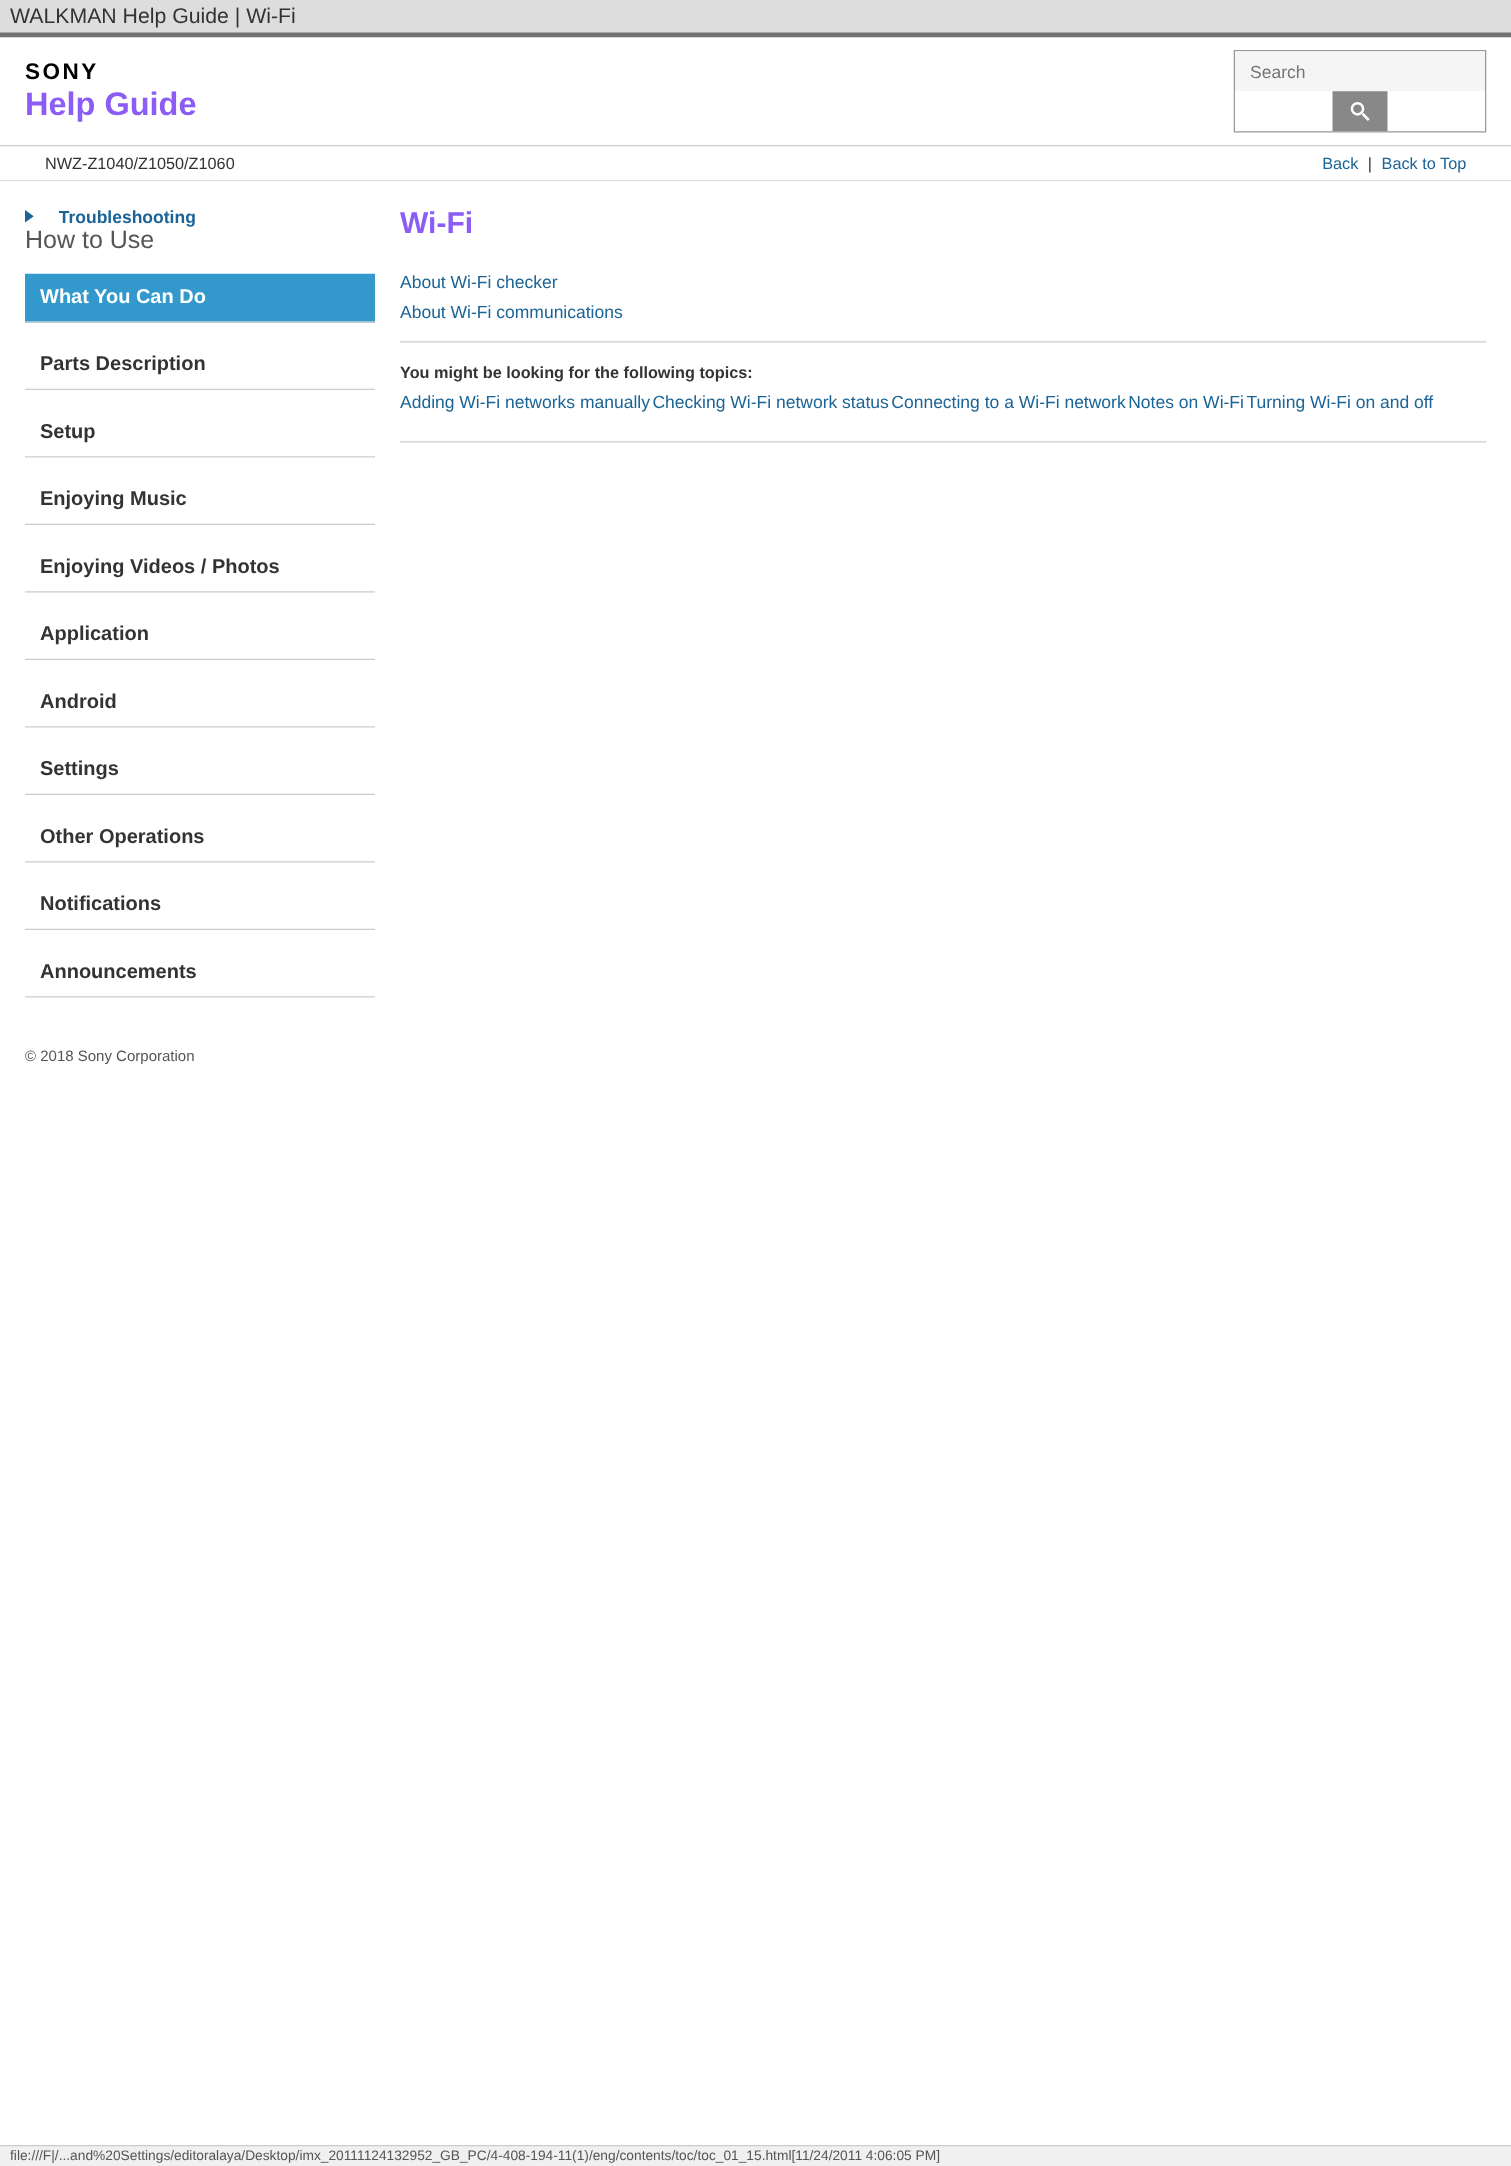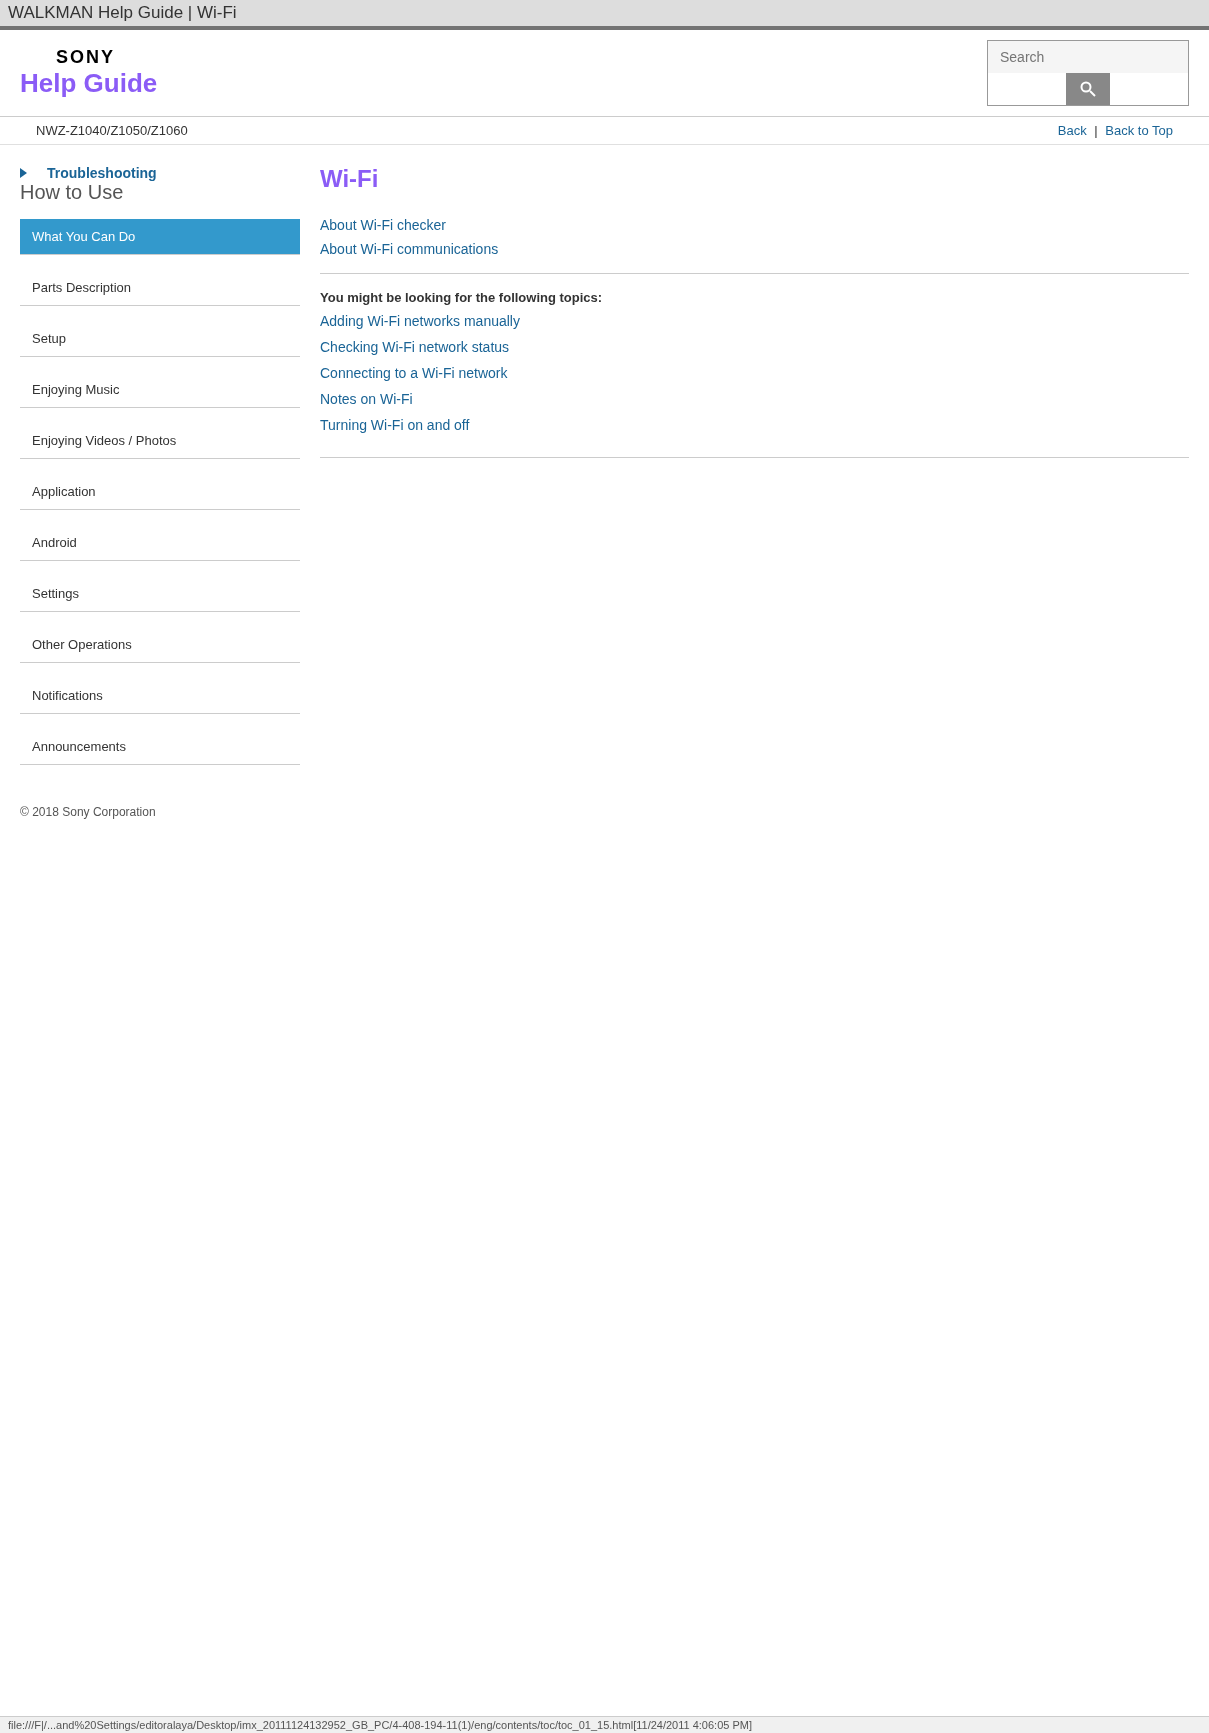--- a/index.html
+++ b/index.html
@@ -22,21 +22,20 @@
       display: flex;
       align-items: center;
       justify-content: space-between;
     }
     .header-left {}
     .sony-logo {
       font-size: 18px;
       font-weight: bold;
       letter-spacing: 2px;
       color: #000;
-      margin-left: 36px;
     }
     .help-guide-title {
       font-size: 26px;
       font-weight: bold;
       color: #8b5cf6;
     }
     .search-container {
       display: flex;
       align-items: center;
       border: 1px solid #999;
@@ -111,22 +110,22 @@
       font-size: 20px;
       color: #555;
       margin-bottom: 10px;
     }
     .sidebar-nav {}
     .sidebar-item {
       display: block;
       padding: 10px 12px;
       text-decoration: none;
       color: #333;
-      font-size: 13px;
-      font-weight: normal;
+      font-size: 16px;
+      font-weight: bold;
       border-bottom: 1px solid #ccc;
       cursor: pointer;
       margin-top: 15px;
     }
     .sidebar-item.active {
       background: #3399cc;
       color: #fff;
     }
 
     
@@ -151,21 +150,21 @@
       border: none;
       border-top: 1px solid #ccc;
       margin: 16px 0;
     }
     .looking-for-label {
       font-weight: bold;
       font-size: 13px;
       color: #333;
       margin-bottom: 8px;
     }
-    .topic-links { display: flex; flex-direction: column; gap: 2px; }
+    .topic-links { display: flex; flex-direction: row; gap: 2px; }
 
     
     .footer {
       padding: 20px 20px;
       font-size: 12px;
       color: #555;
     }
 
     
     .bottom-bar {

